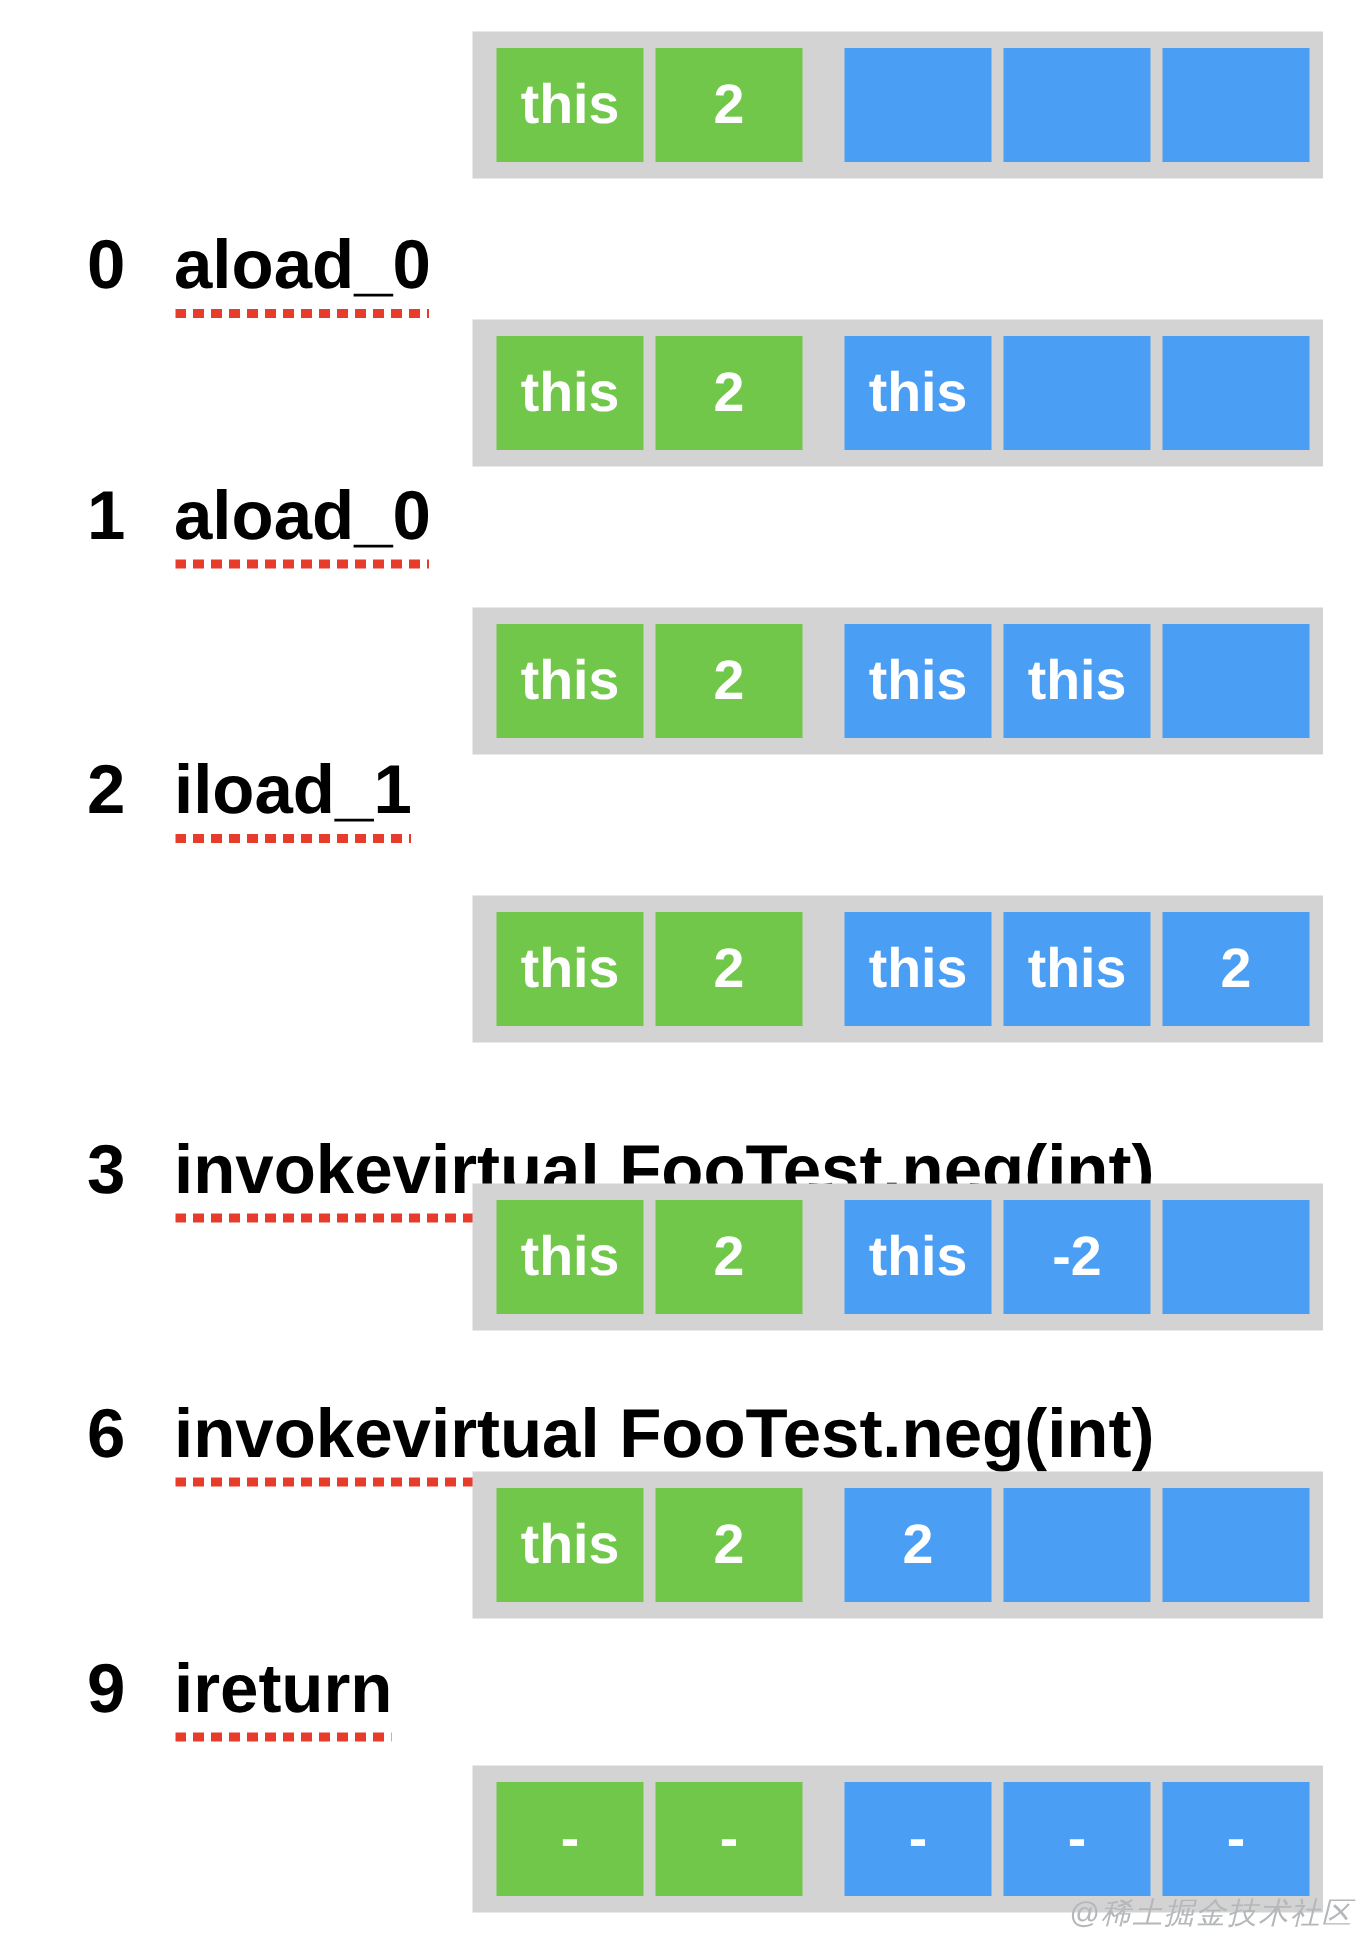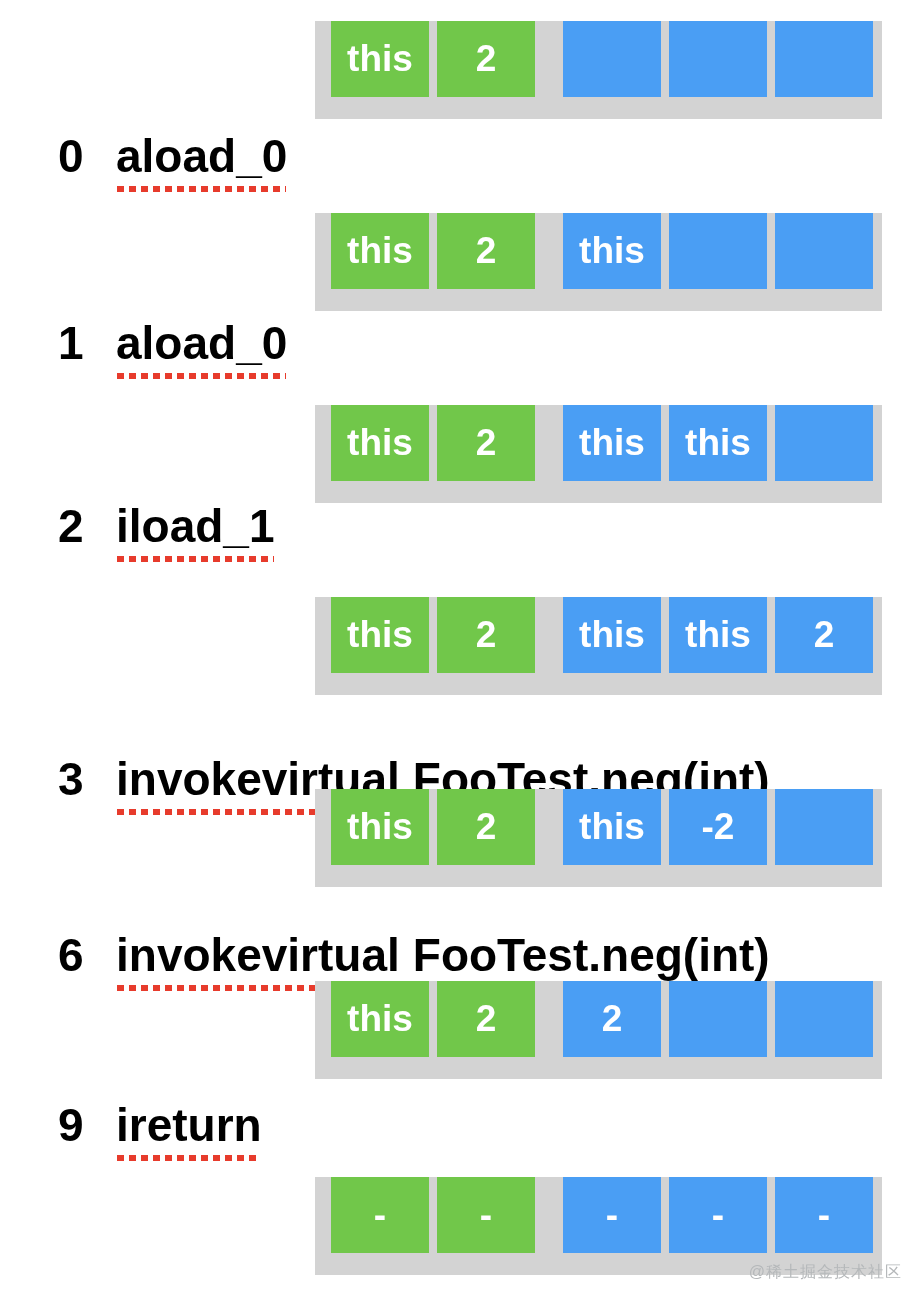--- a/index.html
+++ b/index.html
@@ -21,21 +21,21 @@
     position: relative;
     overflow: hidden;
   }
   .state-bar {
     position: absolute;
     left: 315px;
     width: 567px;
     height: 98px;
     background: var(--bar-bg);
     display: flex;
-    align-items: flex-start;
+    align-items: center;
     padding-left: 16px;
   }
   .cell {
     width: 98px;
     height: 76px;
     display: flex;
     align-items: center;
     justify-content: center;
     color: var(--cell-text);
     font-size: 37px;
@@ -72,38 +72,39 @@
     bottom: -9px;
     height: 6px;
     background: repeating-linear-gradient(90deg, var(--underline) 0 7px, transparent 7px 12px);
   }
   .operand { margin-left: 13px; }
   .operand:empty { margin-left: 0; }
   .watermark {
     position: absolute;
     right: 6px;
     top: 1262px;
-    font-size: 16px;
+    font-size: 20px;
     color: var(--watermark-color);
     letter-spacing: 1px;
+    font-style: italic;
   }
 </style>
 </head>
 <body>
 
 <div class="state-bar" style="top:21px">
   <div class="cell local">this</div>
   <div class="cell local">2</div>
   <div class="group-gap"></div>
   <div class="cell stack"></div>
   <div class="cell stack"></div>
   <div class="cell stack"></div>
 </div>
 
-<div class="instruction" style="top:129px">
+<div class="instruction" style="top:149px">
   <span class="offset">0</span><span class="mnemonic">aload_0</span><span class="operand"></span>
 </div>
 
 <div class="state-bar" style="top:213px">
   <div class="cell local">this</div>
   <div class="cell local">2</div>
   <div class="group-gap"></div>
   <div class="cell stack">this</div>
   <div class="cell stack"></div>
   <div class="cell stack"></div>

